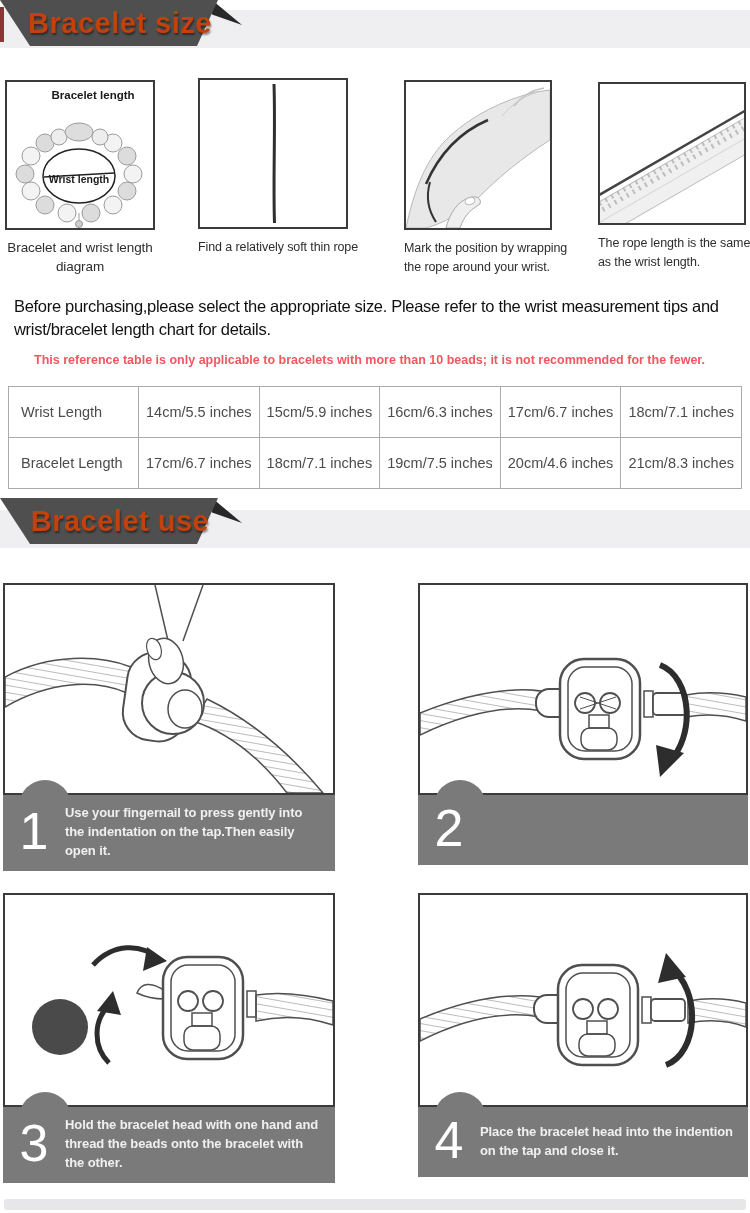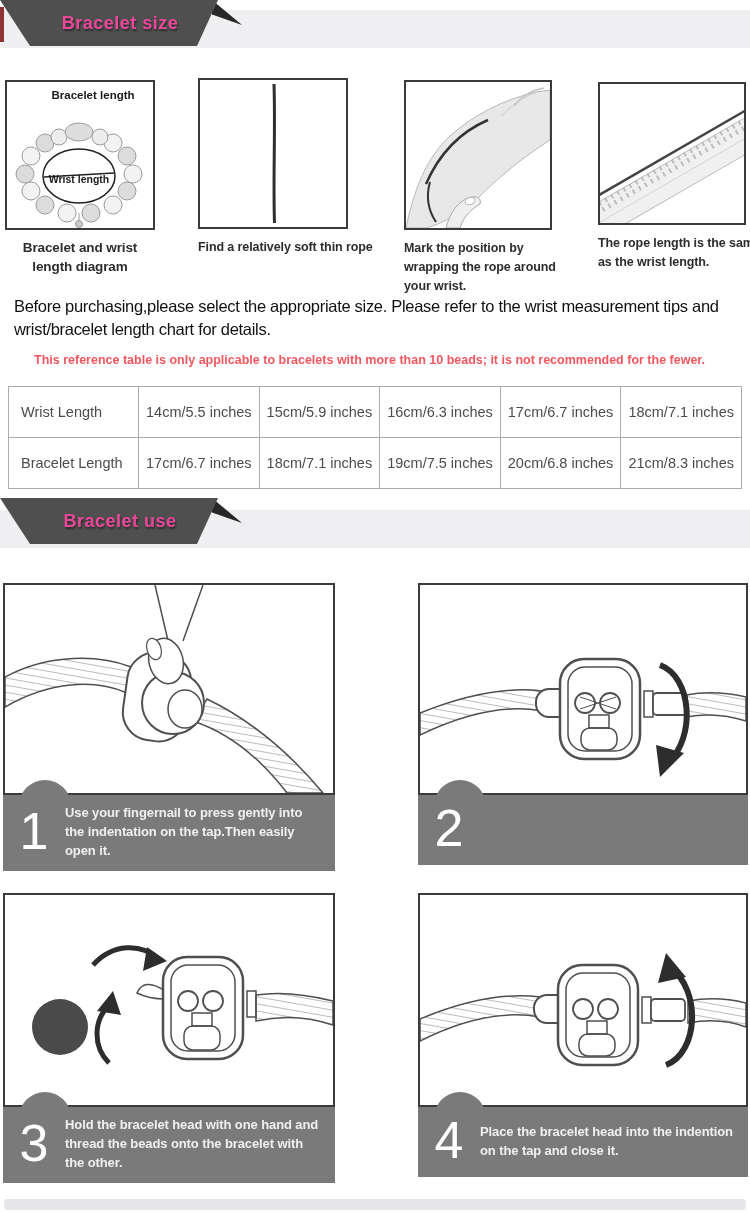--- a/index.html
+++ b/index.html
@@ -9,27 +9,27 @@
   
   .section-header{position:absolute;left:0;right:0;height:52px;}
   .band{position:absolute;left:0;right:0;top:10px;height:38px;background:#efeff1;}
   .ribbon{position:absolute;left:0;top:0;width:242px;height:46px;}
   .ribbon-fold{position:absolute;left:212px;top:0;width:30px;height:25px;background:#282828;
                clip-path:polygon(0 0,100% 100%,0 58%);}
   .ribbon-red{position:absolute;left:0;top:7px;width:4px;height:35px;background:#8f3434;}
   .ribbon-body{position:absolute;left:0;top:0;width:242px;height:46px;background:#4f4f4f;
                clip-path:polygon(0 0,218px 0,197px 100%,30px 100%);}
   .ribbon-label{position:absolute;left:38px;right:40px;top:0;bottom:0;display:flex;align-items:center;
-                justify-content:center;font-size:18px;font-weight:bold;color:#ec4899;letter-spacing:.5px;
+                justify-content:center;font-size:29px;font-weight:bold;color:#c2410c;letter-spacing:.5px;
                 text-shadow:1px 2px 2px rgba(0,0,0,.45);white-space:nowrap;}
 
   
   .size-step{position:absolute;}
   .thumb{border:2px solid #3b3b3b;background:#fff;box-sizing:border-box;overflow:hidden;}
-  .size-cap{margin-top:9px;font-size:12.5px;font-weight:bold;color:#2d2d2d;line-height:1.5;letter-spacing:-.1px;}
+  .size-cap{margin-top:9px;font-size:12.5px;font-weight:normal;color:#2d2d2d;line-height:1.5;letter-spacing:-.1px;}
   .size-cap.center{text-align:center;font-size:13.5px;line-height:1.4;}
 
   
   .note{position:absolute;left:14px;width:722px;font-size:16.5px;font-weight:normal;color:#111;
         line-height:1.4;letter-spacing:-.3px;}
   .warning{position:absolute;left:14px;width:730px;font-size:12.5px;font-weight:bold;color:#f25760;
            letter-spacing:0;}
 
   
   table.size-table{position:absolute;left:8px;top:386px;width:734px;border-collapse:collapse;table-layout:fixed;}
@@ -154,21 +154,21 @@
       <td>15cm/5.9 inches</td>
       <td>16cm/6.3 inches</td>
       <td>17cm/6.7 inches</td>
       <td>18cm/7.1 inches</td>
     </tr>
     <tr>
       <td class="rowhead">Bracelet Length</td>
       <td>17cm/6.7 inches</td>
       <td>18cm/7.1 inches</td>
       <td>19cm/7.5 inches</td>
-      <td>20cm/6.8 inches</td>
+      <td>20cm/4.6 inches</td>
       <td>21cm/8.3 inches</td>
     </tr>
   </tbody>
     </table>
 
   <div class="section-header" style="top:496px;">
     <div class="band" style="top:14px;"></div>
     <div class="ribbon" style="top:2px;">
       <div class="ribbon-fold"></div>
       <div class="ribbon-body"></div>

